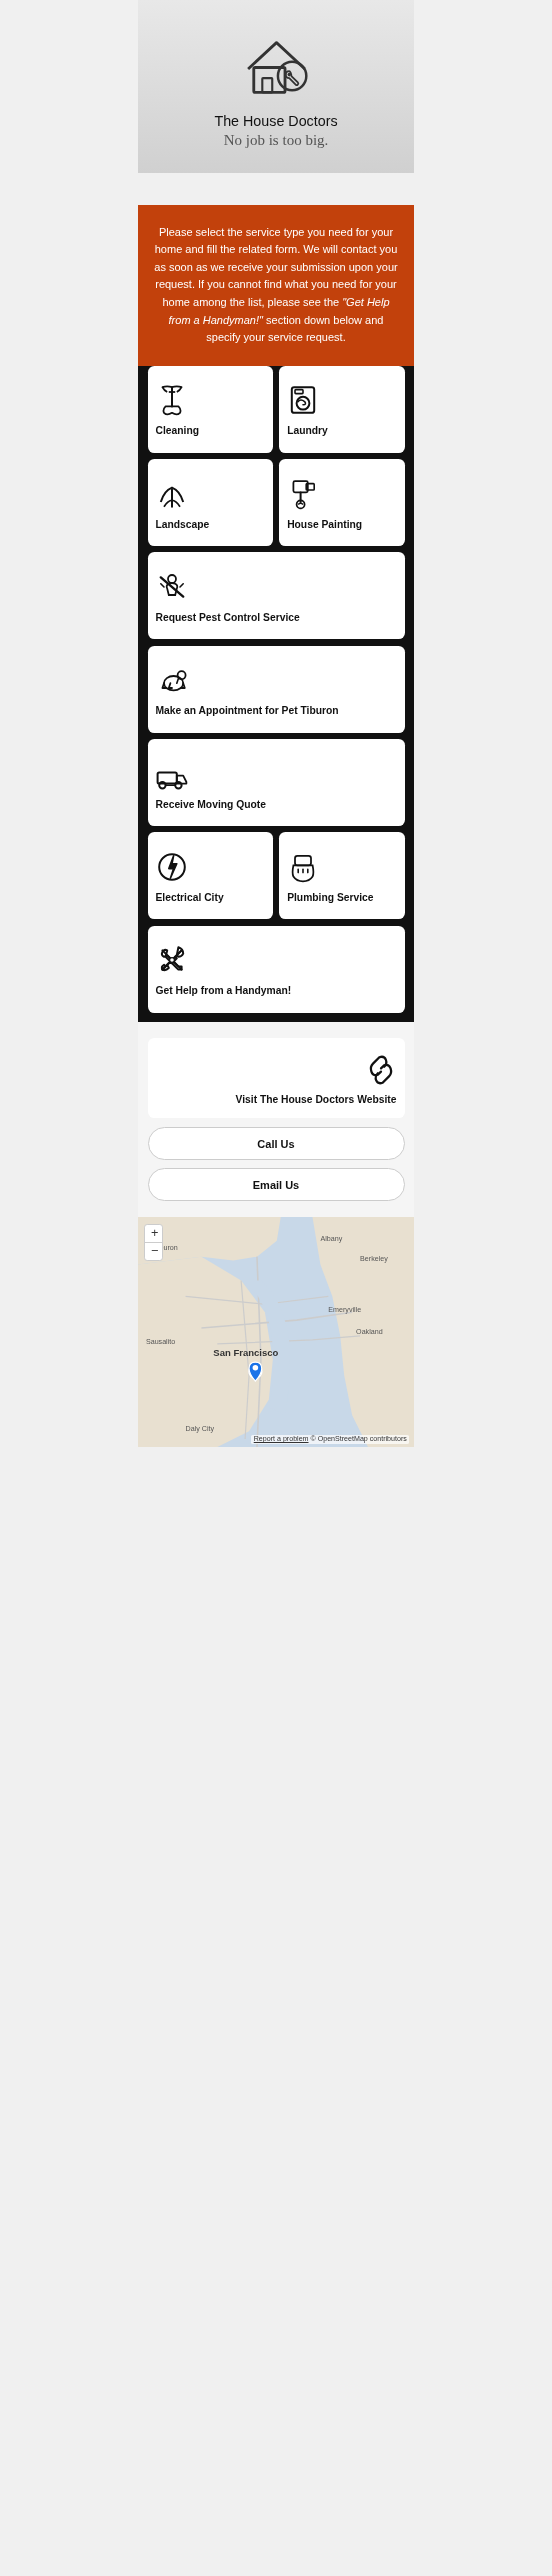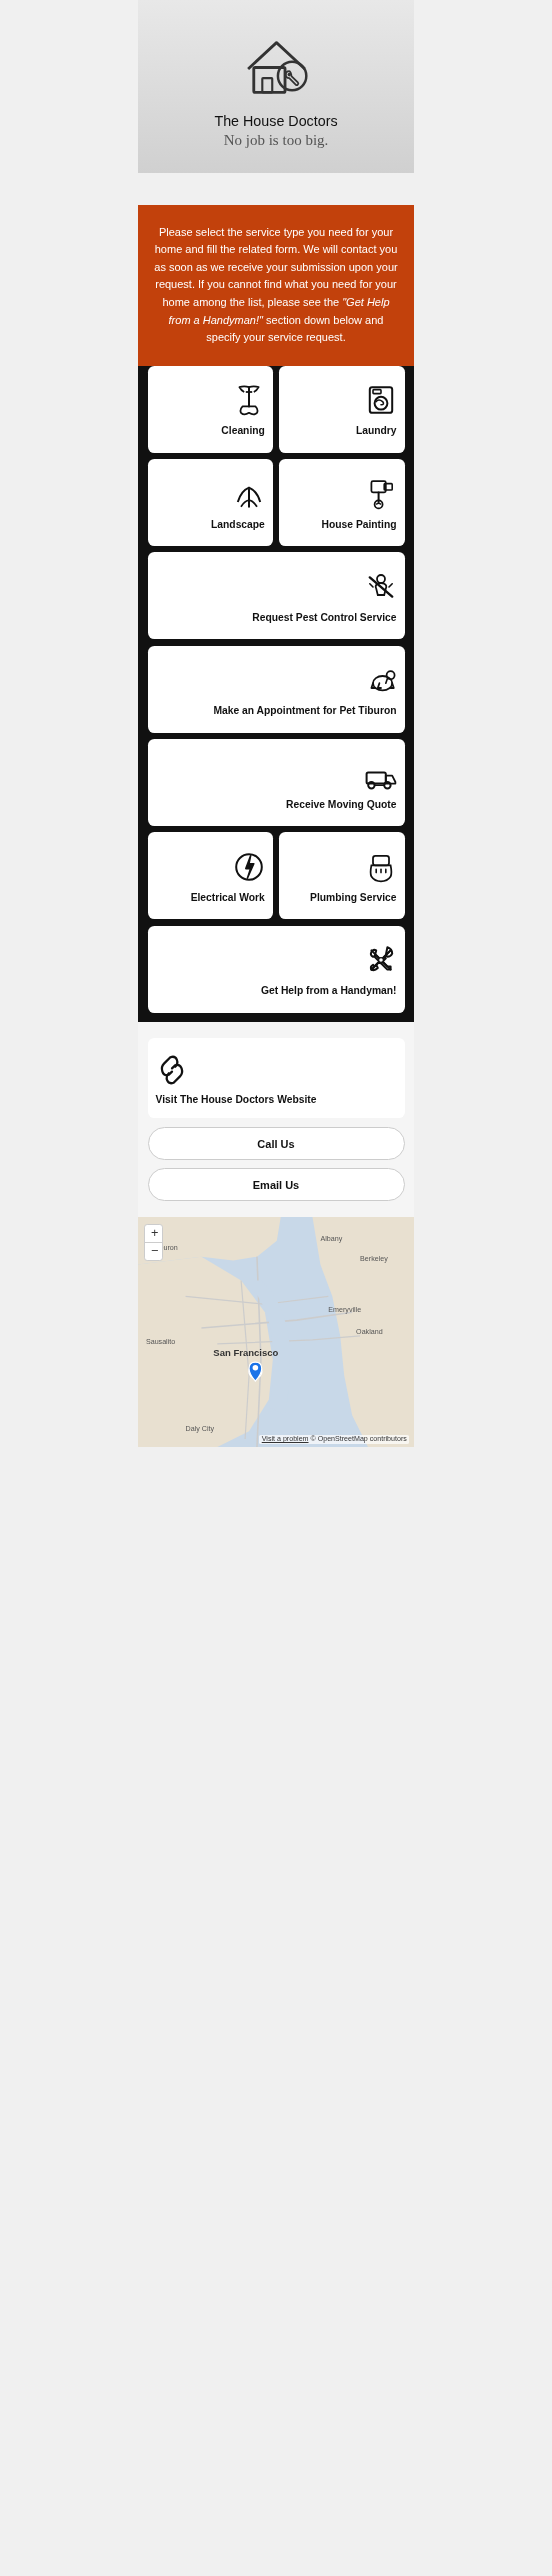--- a/index.html
+++ b/index.html
@@ -58,21 +58,21 @@
     .services-grid {
       display: grid;
       grid-template-columns: 1fr 1fr;
       gap: 6.3px;
     }
     .service-card {
       background: #fff;
       border-radius: 6.3px;
       display: flex;
       flex-direction: column;
-      align-items: flex-end;
+      align-items: flex-start;
       justify-content: center;
       padding: 16px 8px 12.7px;
       cursor: pointer;
       min-height: 87px;
     }
     .service-card.full-width {
       grid-column: 1 / -1;
     }
     .service-card .svc-label {
       font-size: 10.3px;
@@ -92,21 +92,21 @@
     
     .footer {
       background: #f5f5f5;
       padding: 16px 9.5px;
     }
     .website-card {
       background: #fff;
       border-radius: 6.3px;
       display: flex;
       flex-direction: column;
-      align-items: flex-start;
+      align-items: flex-end;
       padding: 16px 8px 12.7px;
       cursor: pointer;
       margin-bottom: 9.5px;
     }
     .website-card .svc-label {
       font-size: 10.3px;
       font-weight: 600;
       color: #111;
     }
 
@@ -282,21 +282,21 @@
         <line x1="12" y1="34" x2="24" y2="34" stroke="#111" stroke-width="2"></line>
       </svg>
       <span class="svc-label">Receive Moving Quote</span>
     </div>
 
     <div class="service-card">
       <svg class="svc-svg" viewBox="0 0 40 40">
         <circle cx="20" cy="20" r="16" stroke="#111" stroke-width="2.5" fill="none"></circle>
         <path d="M22,6 L16,22 L22,22 L18,34 L26,16 L20,16 Z" stroke="#111" stroke-width="2" fill="#111" stroke-linejoin="round"></path>
       </svg>
-      <span class="svc-label">Electrical Work</span>
+      <span class="svc-label">Electrical City</span>
     </div>
 
     <div class="service-card">
       <svg class="svc-svg" viewBox="0 0 40 40">
 
         <rect x="10" y="6" width="20" height="12" rx="3" stroke="#111" stroke-width="2.2" fill="none"></rect>
         <path d="M8,18 Q6,28 8,32 Q12,38 20,38 Q28,38 32,32 Q34,28 32,18 Z" stroke="#111" stroke-width="2.2" fill="none"></path>
         <line x1="14" y1="23" x2="14" y2="27" stroke="#111" stroke-width="2" stroke-linecap="round"></line>
         <line x1="20" y1="23" x2="20" y2="27" stroke="#111" stroke-width="2" stroke-linecap="round"></line>
         <line x1="26" y1="23" x2="26" y2="27" stroke="#111" stroke-width="2" stroke-linecap="round"></line>
@@ -376,17 +376,17 @@
 
   
   <div class="map-zoom">
     <button class="map-zoom-btn">+</button>
     <div class="map-zoom-divider"></div>
     <button class="map-zoom-btn">−</button>
   </div>
 
   
   <div class="map-attribution">
-    <span style="cursor:pointer;text-decoration:underline;">Visit a problem</span>
+    <span style="cursor:pointer;text-decoration:underline;">Report a problem</span>
     <span>© OpenStreetMap contributors</span>
   </div>
 </div>
 
 
 </body></html>

